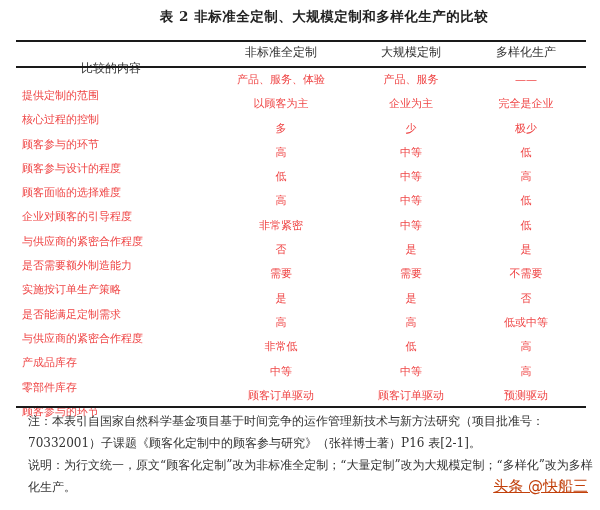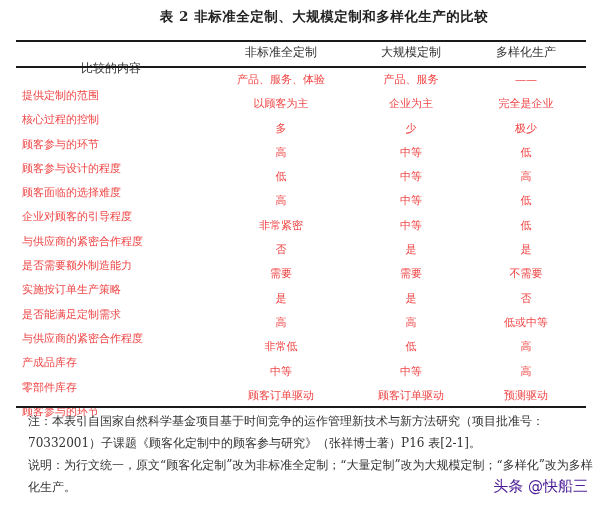--- a/index.html
+++ b/index.html
@@ -81,22 +81,23 @@
       line-height: 22px;
       color: #333;
     }
     .notes p { margin: 0; }
     .watermark {
       position: absolute;
       right: 12px;
       bottom: 14px;
       font-family: "DejaVu Sans", "Liberation Sans", sans-serif;
       font-size: 15px;
-      color: #4c1d95;
+      color: #c2410c;
       text-shadow: 0 0 1px #fff;
+      text-decoration: underline;
     }
   </style>
 </head>
 <body>
 
 <div class="title">表 2 非标准全定制、大规模定制和多样化生产的比较</div>
 
 <div class="rule r1"></div>
 
 <div class="header-row">

